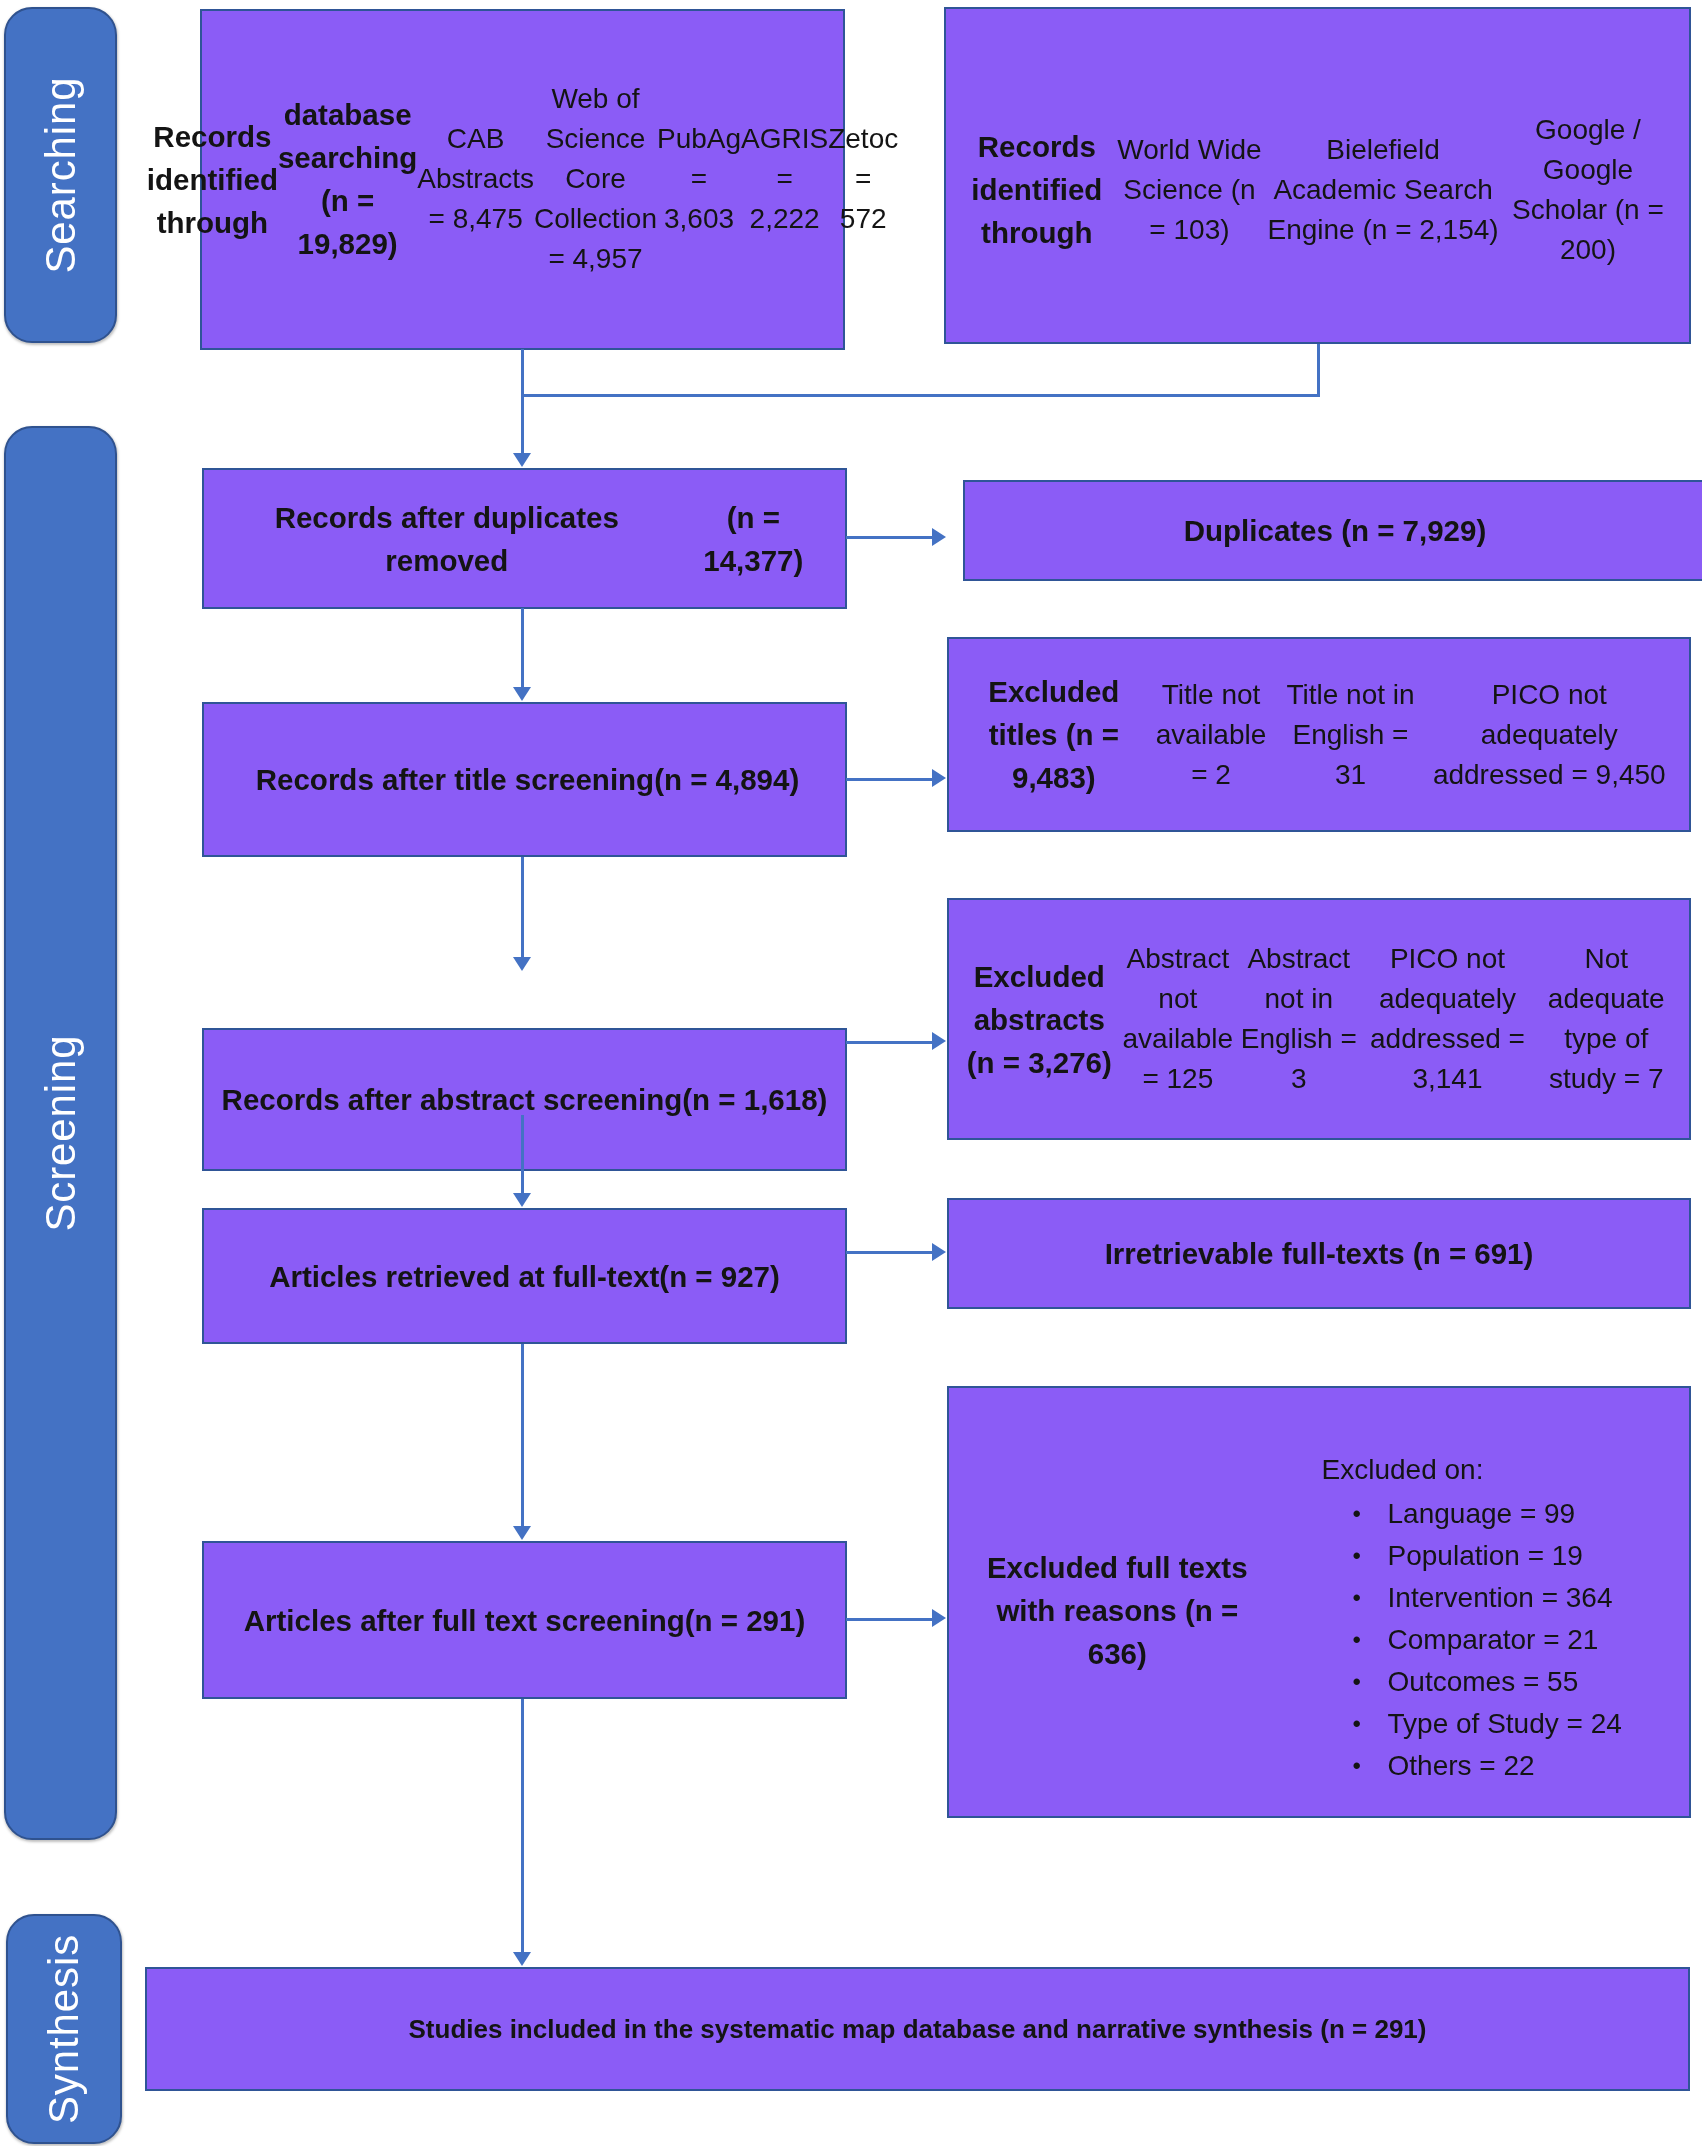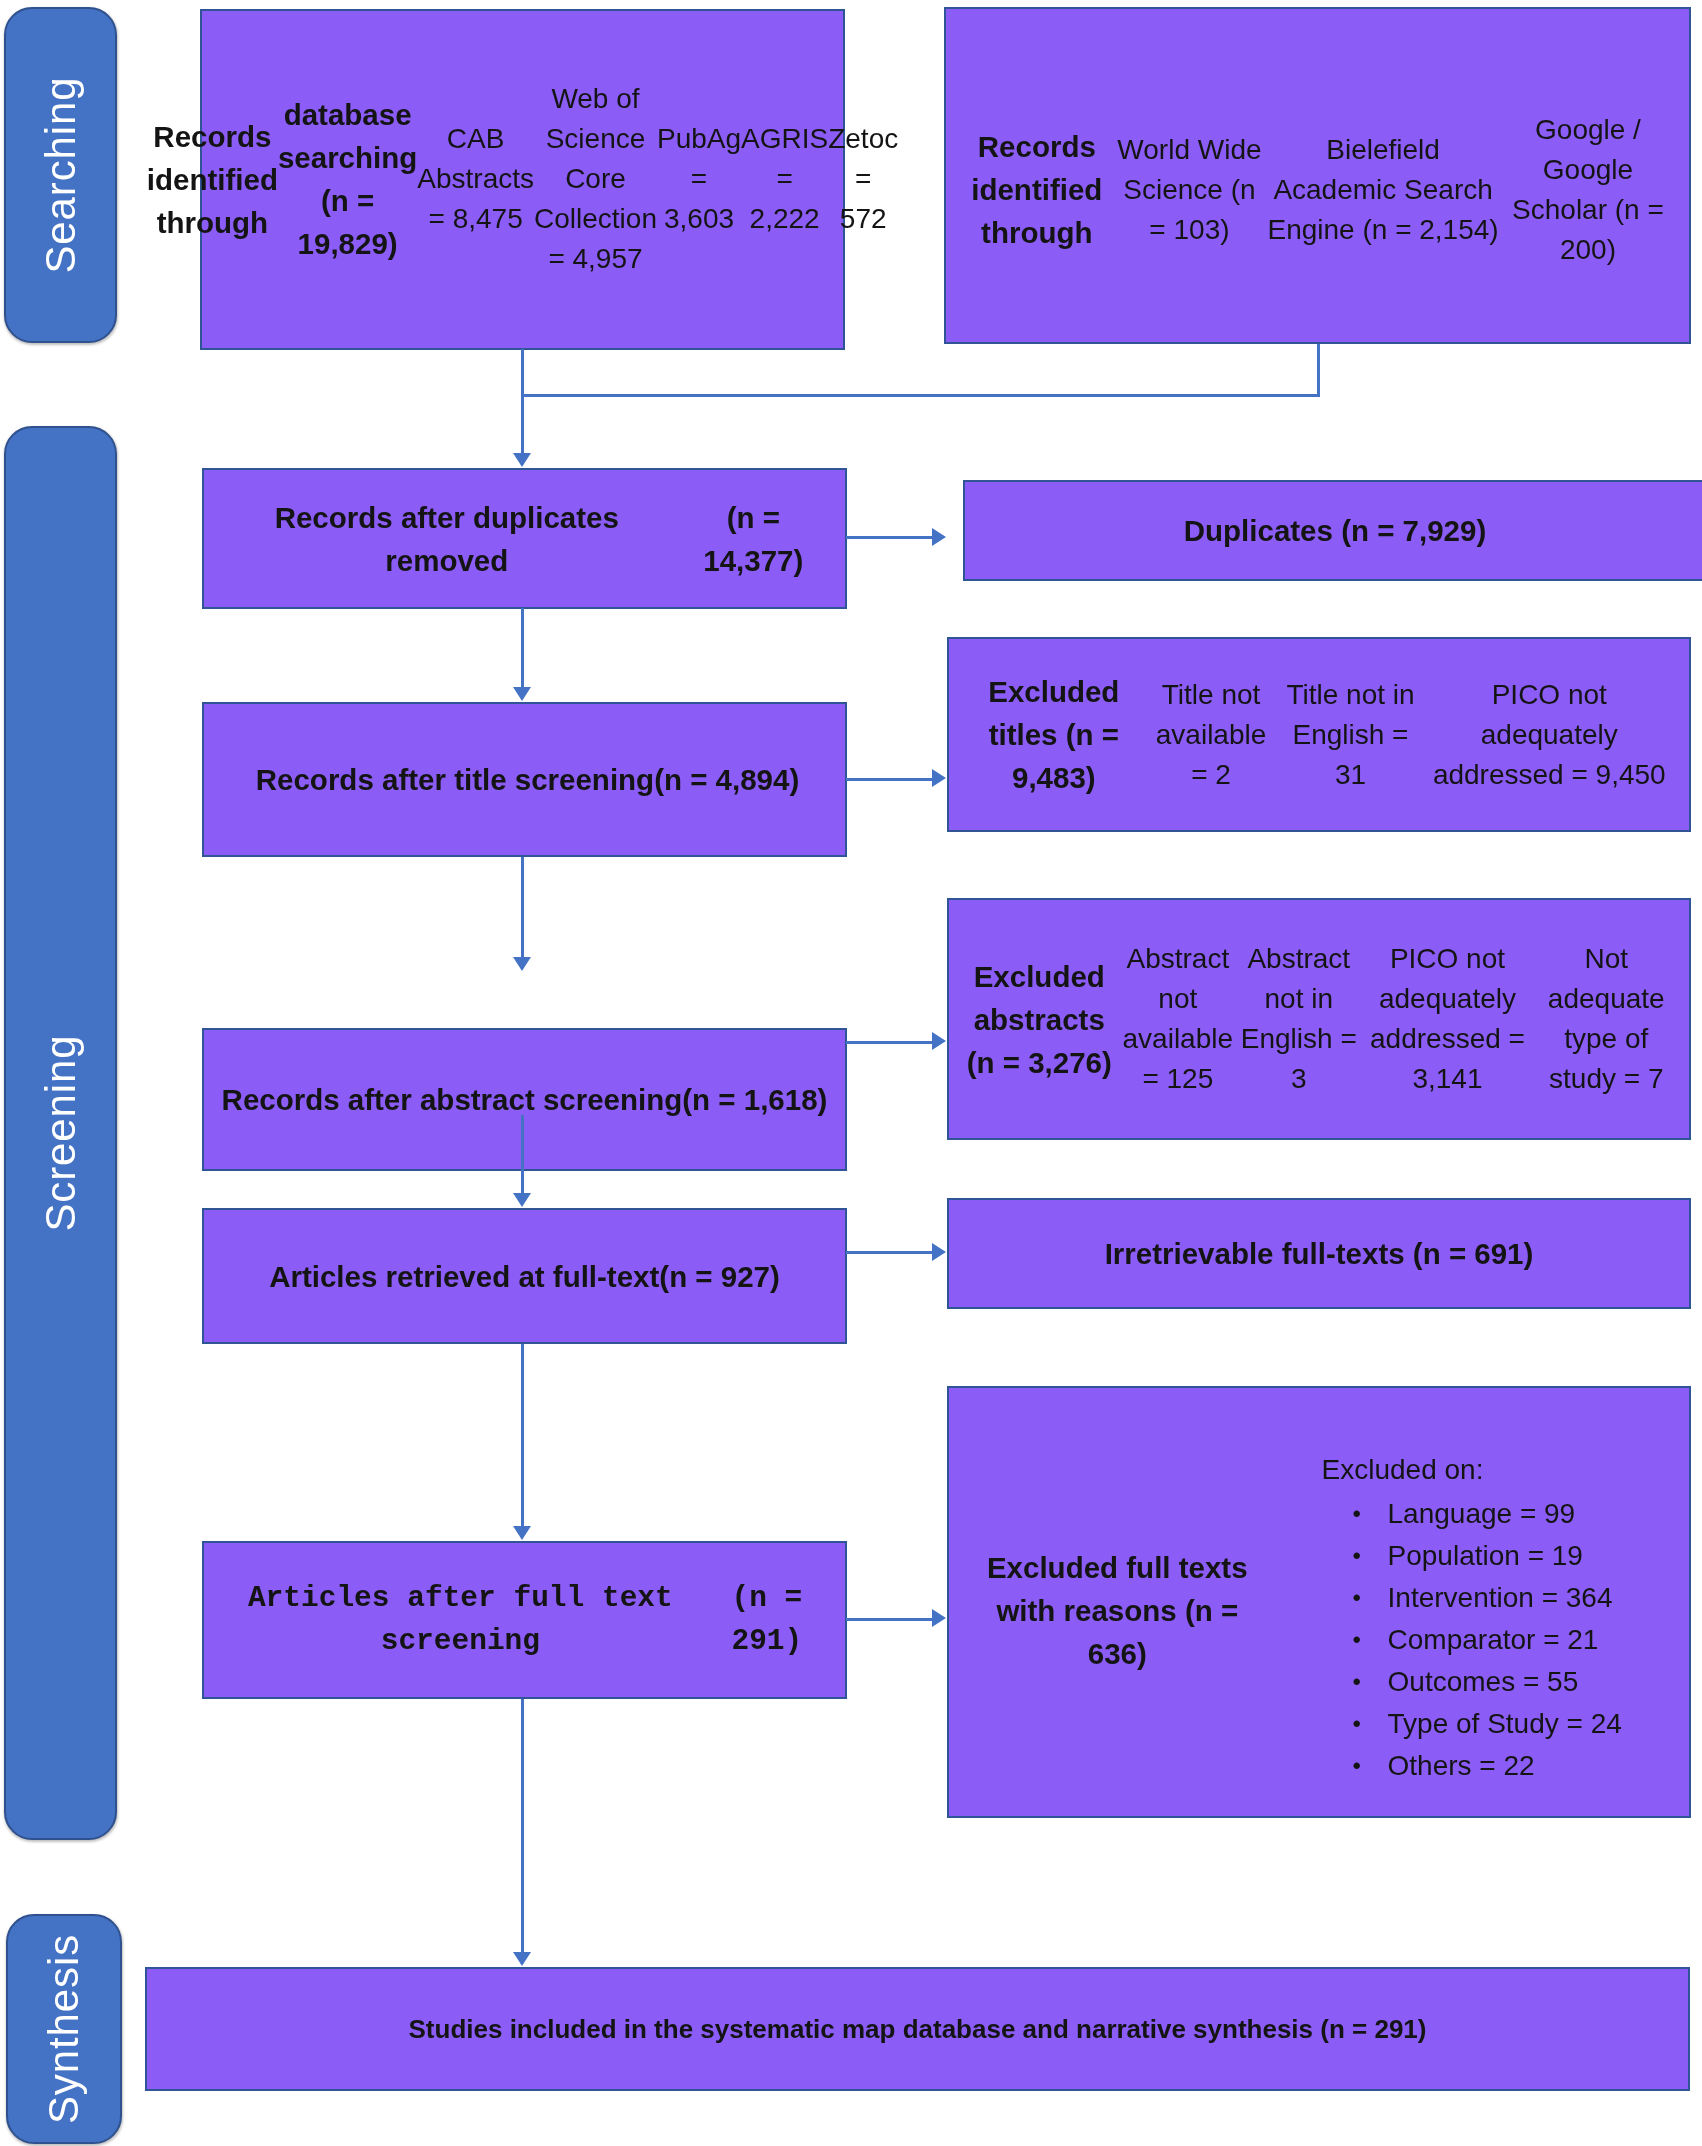--- a/index.html
+++ b/index.html
@@ -114,21 +114,21 @@
 
   <div class="box" style="left:202px;top:1208px;width:645px;height:136px;">
     <div class="box-title">Articles retrieved at full-text</div>
     <div class="box-title">(n = 927)</div>
   </div>
 
   <div class="box" style="left:947px;top:1198px;width:744px;height:111px;">
     <div class="box-title">Irretrievable full-texts (n = 691)</div>
   </div>
 
-  <div class="box" style="left:202px;top:1541px;width:645px;height:158px;font-family:Liberation Mono, monospace;">
+  <div class="box" style="left:202px;top:1541px;width:645px;height:158px;">
     <div class="box-title">Articles after full text screening</div>
     <div class="box-title">(n = 291)</div>
   </div>
 
   <div class="box top-align" style="left:947px;top:1386px;width:744px;height:432px;padding-top:26px;">
     <div class="box-title">Excluded full texts with reasons (n = 636)</div>
     <div class="exc-body">
       <div class="exc-intro">Excluded on:</div>
       <div class="bullet-row">
         <span class="bullet-dot">•</span>

